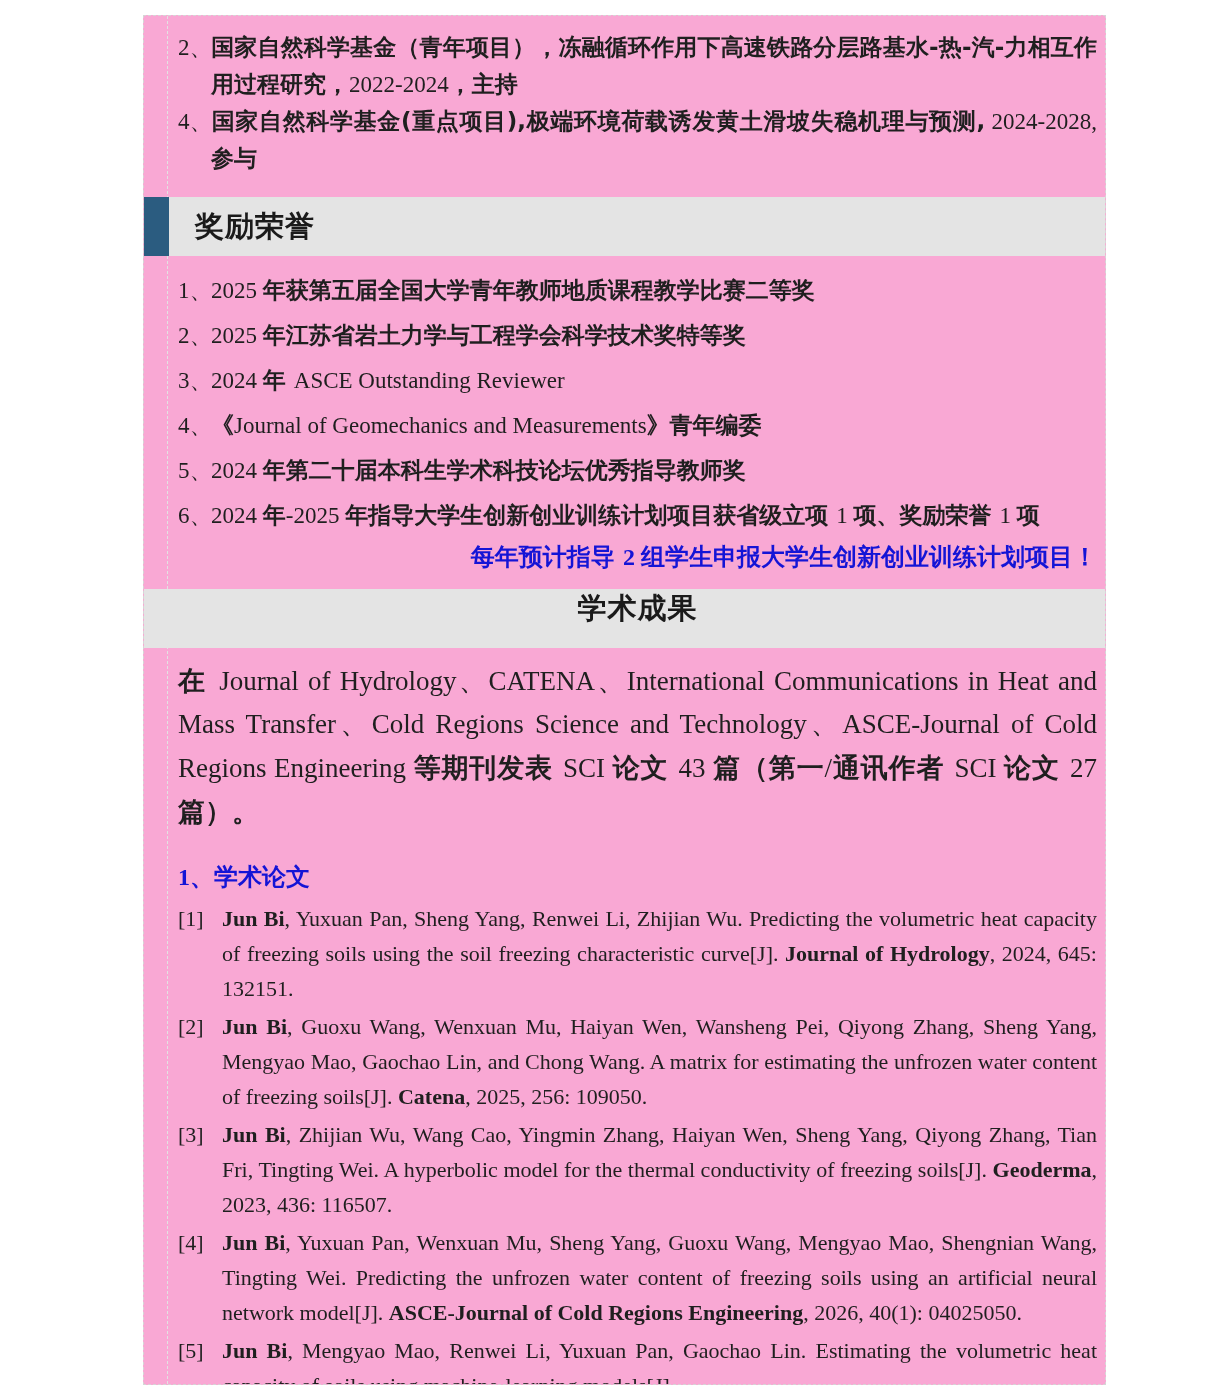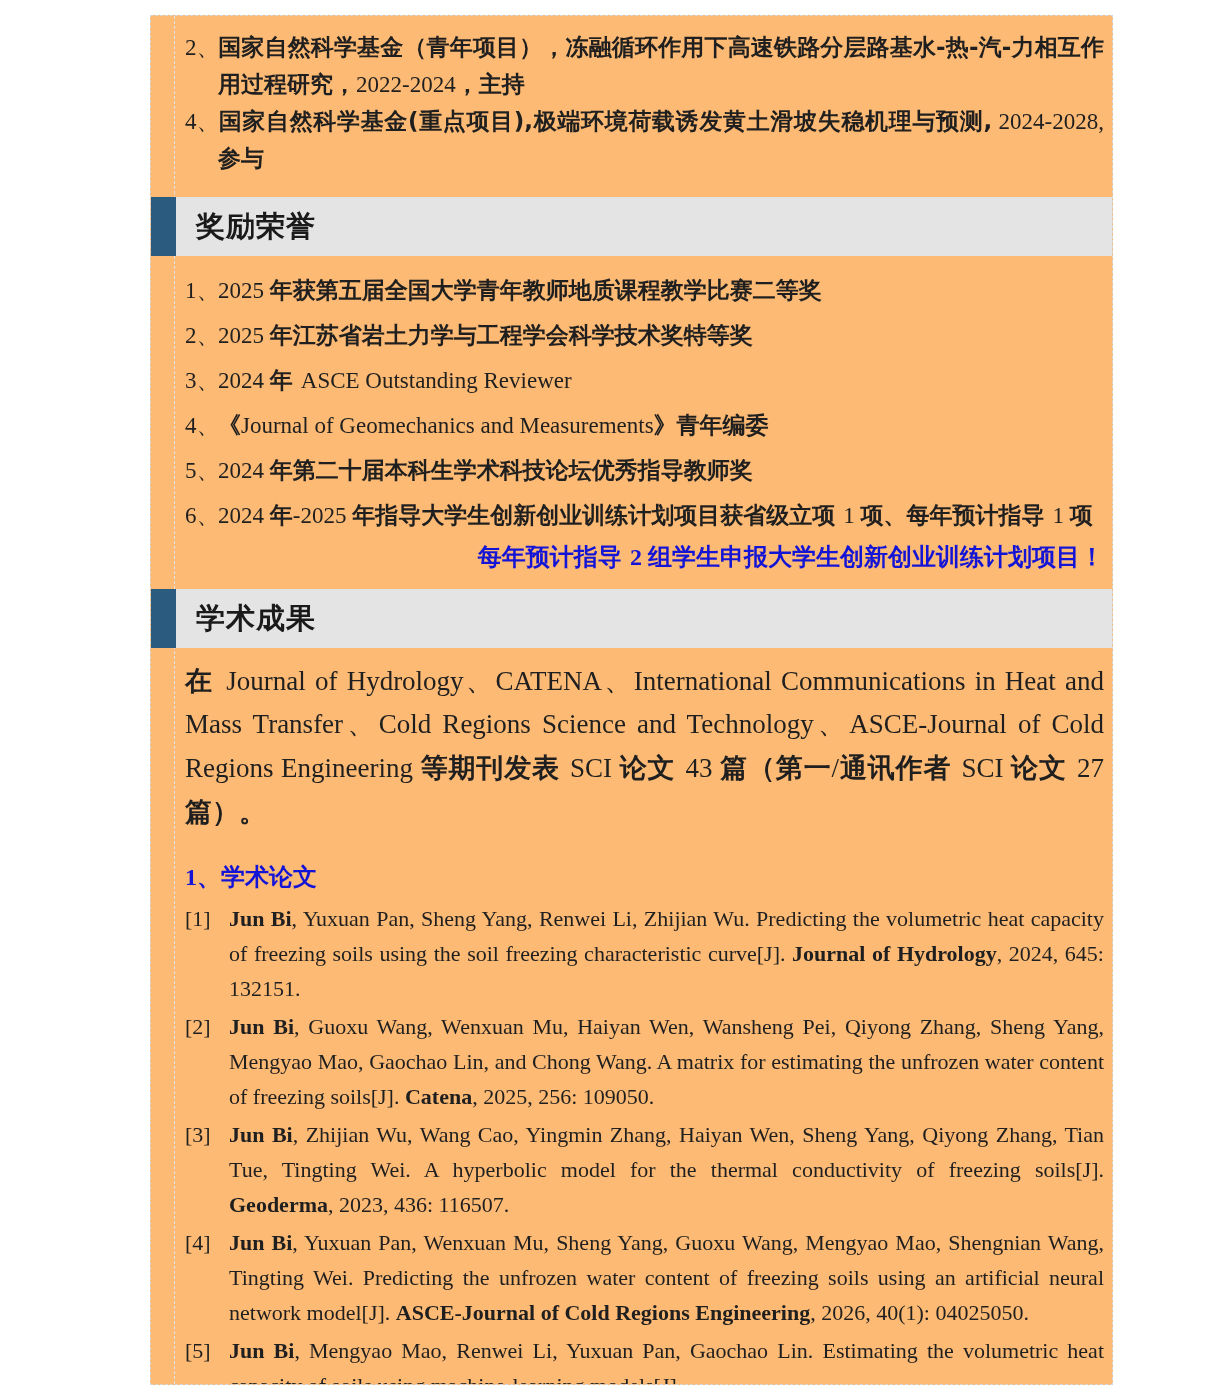--- a/index.html
+++ b/index.html
@@ -2,22 +2,22 @@
 <html><head>
 <meta charset="utf-8">
 <style>
   html,body { margin:0; padding:0; background:#ffffff; }
   .canvas {
     position:relative; width:1222px; height:1396px; background:#ffffff;
     font-family:"Liberation Serif","DejaVu Serif",serif; color:#1f1f1f;
     overflow:hidden;
   }
   .page {
-    position:absolute; left:150px; top:15px; width:963px; height:1370px;
-    border:1px dashed #d6d6d6; background:#fdba74; overflow:hidden;
+    position:absolute; left:143px; top:15px; width:963px; height:1370px;
+    border:1px dashed #d6d6d6; background:#f9a8d4; overflow:hidden;
     box-sizing:border-box;
   }
   
   .gutter-line {
     position:absolute; left:23px; top:0; bottom:0; width:0;
     border-left:1px dashed #e2e2e2; z-index:0;
   }
   .content { position:relative; padding:13px 8px 0 34px; z-index:1; }
 
   
@@ -33,25 +33,25 @@
   
   .bs { font-weight:700; }
 
   
   .section-header {
     position:relative; margin:20px -8px 0 -34px; height:59px;
     background:#e4e4e4; display:flex; align-items:stretch; z-index:2;
   }
   .accent-bar { width:25px; background:#2b5c80; flex:none; }
   .section-title {
-    margin:0; align-self:center; padding-left:20px;
+    margin:0; align-self:center; padding-left:26px;
     font-family:Liberation Mono, monospace;
     font-size:29px; font-weight:700; color:#1a1a1a; letter-spacing:1px;
   }
-  .section-header.second { margin-top:15px; }
+  .section-header.second { margin-top:15px;flex-direction:column; }
 
   .award-note {
     margin-top:3px; text-align:right; color:#1414d6;
     font-size:24px; line-height:33px;
   }
 
   .intro { margin-top:11px; font-size:27px; line-height:43px; text-align:justify; }
 
   .subsection { margin-top:5px; color:#1414d6; font-size:24px; line-height:33px; }
 
@@ -76,37 +76,37 @@
         <div class="accent-bar"></div>
         <h2 class="section-title">奖励荣誉</h2>
       </div>
 
       <ul class="awards-list">
         <li class="hang-item"><span class="marker">1、</span><span><span>2025 </span><span class="b">年获第五届全国大学青年教师地质课程教学比赛二等奖</span></span></li>
         <li class="hang-item"><span class="marker">2、</span><span><span>2025 </span><span class="b">年江苏省岩土力学与工程学会科学技术奖特等奖</span></span></li>
         <li class="hang-item"><span class="marker">3、</span><span><span>2024 </span><span class="b">年 </span><span>ASCE Outstanding Reviewer</span></span></li>
         <li class="hang-item"><span class="marker">4、</span><span><span class="b">《</span><span>Journal of Geomechanics and Measurements</span><span class="b">》青年编委</span></span></li>
         <li class="hang-item"><span class="marker">5、</span><span><span>2024 </span><span class="b">年第二十届本科生学术科技论坛优秀指导教师奖</span></span></li>
-        <li class="hang-item"><span class="marker">6、</span><span><span>2024 </span><span class="b">年</span><span>-2025 </span><span class="b">年指导大学生创新创业训练计划项目获省级立项 </span><span>1 </span><span class="b">项、每年预计指导 </span><span>1 </span><span class="b">项</span></span></li>
+        <li class="hang-item"><span class="marker">6、</span><span><span>2024 </span><span class="b">年</span><span>-2025 </span><span class="b">年指导大学生创新创业训练计划项目获省级立项 </span><span>1 </span><span class="b">项、奖励荣誉 </span><span>1 </span><span class="b">项</span></span></li>
       </ul>
 
       <div class="award-note"><span class="b">每年预计指导 </span><span class="bs">2 </span><span class="b">组学生申报大学生创新创业训练计划项目！</span></div>
 
       <div class="section-header second">
         <div class="accent-bar"></div>
         <h2 class="section-title">学术成果</h2>
       </div>
 
       <p class="intro"><span class="b">在 </span><span>Journal of Hydrology、CATENA、International Communications in Heat and Mass Transfer、Cold Regions Science and Technology、ASCE-Journal of Cold Regions Engineering </span><span class="b">等期刊发表 </span><span>SCI </span><span class="b">论文 </span><span>43 </span><span class="b">篇（第一</span><span>/</span><span class="b">通讯作者 </span><span>SCI </span><span class="b">论文 </span><span>27 </span><span class="b">篇）。</span></p>
 
       <div class="subsection"><span class="bs">1、</span><span class="b">学术论文</span></div>
 
       <ol class="papers">
         <li><span class="marker">[1]</span><span><span class="bs">Jun Bi</span><span>, Yuxuan Pan, Sheng Yang, Renwei Li, Zhijian Wu. Predicting the volumetric heat capacity of freezing soils using the soil freezing characteristic curve[J]. </span><span class="bs">Journal of Hydrology</span><span>, 2024, 645: 132151.</span></span></li>
         <li><span class="marker">[2]</span><span><span class="bs">Jun Bi</span><span>, Guoxu Wang, Wenxuan Mu, Haiyan Wen, Wansheng Pei, Qiyong Zhang, Sheng Yang, Mengyao Mao, Gaochao Lin, and Chong Wang. A matrix for estimating the unfrozen water content of freezing soils[J]. </span><span class="bs">Catena</span><span>, 2025, 256: 109050.</span></span></li>
-        <li><span class="marker">[3]</span><span><span class="bs">Jun Bi</span><span>, Zhijian Wu, Wang Cao, Yingmin Zhang, Haiyan Wen, Sheng Yang, Qiyong Zhang, Tian Tue, Tingting Wei. A hyperbolic model for the thermal conductivity of freezing soils[J]. </span><span class="bs">Geoderma</span><span>, 2023, 436: 116507.</span></span></li>
+        <li><span class="marker">[3]</span><span><span class="bs">Jun Bi</span><span>, Zhijian Wu, Wang Cao, Yingmin Zhang, Haiyan Wen, Sheng Yang, Qiyong Zhang, Tian Fri, Tingting Wei. A hyperbolic model for the thermal conductivity of freezing soils[J]. </span><span class="bs">Geoderma</span><span>, 2023, 436: 116507.</span></span></li>
         <li><span class="marker">[4]</span><span><span class="bs">Jun Bi</span><span>, Yuxuan Pan, Wenxuan Mu, Sheng Yang, Guoxu Wang, Mengyao Mao, Shengnian Wang, Tingting Wei. Predicting the unfrozen water content of freezing soils using an artificial neural network model[J]. </span><span class="bs">ASCE-Journal of Cold Regions Engineering</span><span>, 2026, 40(1): 04025050.</span></span></li>
         <li><span class="marker">[5]</span><span><span class="bs">Jun Bi</span><span>, Mengyao Mao, Renwei Li, Yuxuan Pan, Gaochao Lin. Estimating the volumetric heat capacity of soils using machine-learning models[J]. </span></span></li>
       </ol>
 
     </div>
   </div>
 </div>
 
 </body></html>

